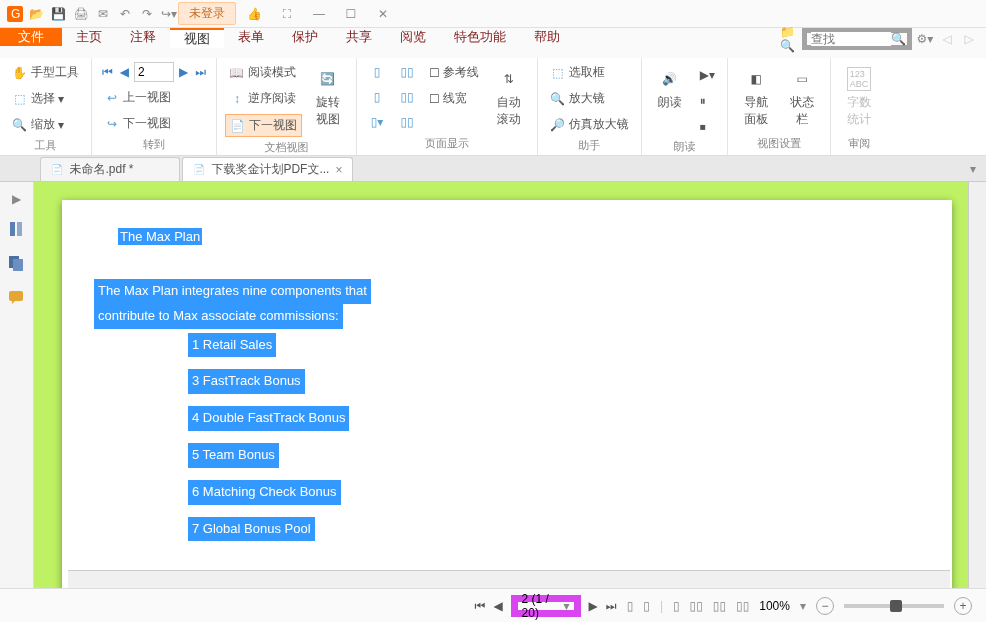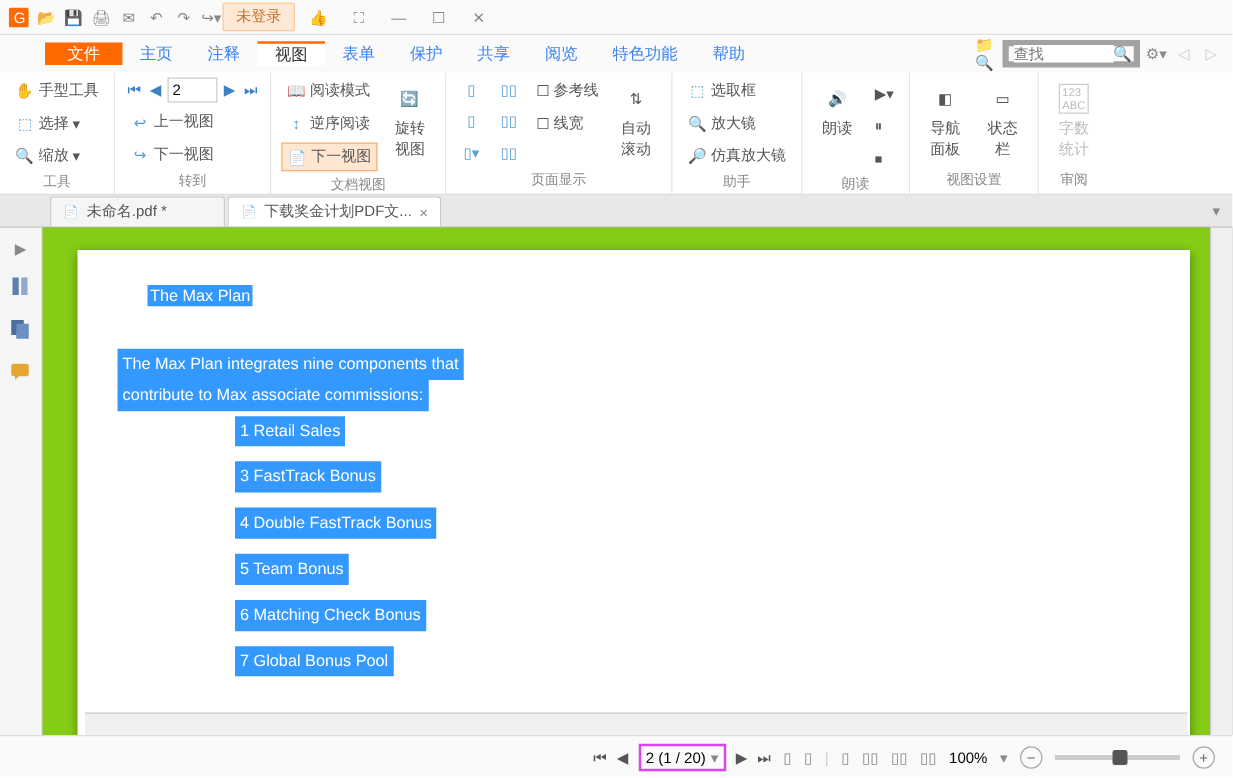--- a/index.html
+++ b/index.html
@@ -4,23 +4,23 @@
 <style>
 *{margin:0;padding:0;box-sizing:border-box;font-family:"Microsoft YaHei",sans-serif;font-size:12px;}
 body{width:986px;height:622px;background:#fff;overflow:hidden;position:relative;}
 .titlebar{height:28px;background:#fafafa;display:flex;align-items:center;border-bottom:1px solid #e0e0e0;}
 .tb-icons{display:flex;align-items:center;gap:4px;padding-left:6px;}
 .tb-icon{width:18px;height:18px;display:flex;align-items:center;justify-content:center;color:#888;cursor:pointer;}
 .tb-title{flex:1;text-align:center;color:#666;font-size:12px;}
 .tb-right{display:flex;align-items:center;gap:6px;padding-right:8px;}
 .login-badge{background:#ffe9d6;border:1px solid #ffc999;color:#c77023;padding:2px 10px;border-radius:2px;font-size:12px;}
 .win-btn{width:26px;height:22px;display:flex;align-items:center;justify-content:center;color:#888;cursor:pointer;}
-.menubar{height:30px;background:#fafafa;display:flex;align-items:center;padding-left:36px;}
+.menubar{height:30px;background:#fafafa;display:flex;align-items:flex-start;}
 .file-tab{background:#ff6a00;color:#fff;padding:0 18px;display:flex;align-items:center;font-size:13px;}
-.menu-item{padding:0 14px;display:flex;align-items:center;color:#3b82f6;cursor:pointer;font-size:13px;}
+.menu-item{padding:0 14px;display:flex;align-items:center;color:#7f1d1d;cursor:pointer;font-size:13px;}
 .menu-item.active{background:#fff;border-top:2px solid #ff6a00;color:#333;}
 .menu-spacer{flex:1;}
 .search-wrap{display:flex;align-items:center;padding-right:8px;gap:4px;}
 .search-box{border:5px solid #a3a3a3;height:22px;width:110px;padding:0 4px;display:flex;align-items:center;}
 .search-box input{border:none;outline:none;width:80px;font-size:12px;color:#999;}
 .ribbon{height:98px;background:#fff;border-bottom:1px solid #ddd;display:flex;}
 .ribbon-group{border-right:1px solid #e5e5e5;padding:4px 8px;display:flex;flex-direction:column;}
 .rg-body{flex:1;display:flex;gap:6px;align-items:flex-start;}
 .rg-label{text-align:center;color:#888;font-size:11px;padding-top:3px;}
 .rbtn{display:flex;align-items:center;gap:3px;padding:2px 4px;color:#555;cursor:pointer;white-space:nowrap;}
@@ -32,33 +32,33 @@
 .page-input{width:40px;height:20px;border:1px solid #ccc;text-align:left;padding:0 3px;}
 .big-btn{display:flex;flex-direction:column;align-items:center;gap:2px;padding:4px 6px;cursor:pointer;color:#555;}
 .big-icon{width:28px;height:26px;display:flex;align-items:center;justify-content:center;}
 .tabs-bar{height:26px;background:#e8e8e8;display:flex;align-items:flex-end;padding-left:40px;position:relative;border-bottom:1px solid #ccc;}
 .doc-tab{height:24px;background:#f5f5f5;border:1px solid #ccc;border-bottom:none;display:flex;align-items:center;padding:0 10px;gap:6px;color:#555;min-width:140px;cursor:pointer;border-radius:3px 3px 0 0;margin-right:2px;}
 .doc-tab.active{background:#fff;}
 .doc-tab .close-x{color:#888;cursor:pointer;}
 .content-area{position:absolute;top:182px;left:0;right:0;bottom:34px;display:flex;background:#888;}
 .left-rail{width:34px;background:#f5f5f5;display:flex;flex-direction:column;align-items:center;padding-top:10px;gap:14px;border-right:1px solid #ddd;}
 .rail-icon{width:20px;height:20px;cursor:pointer;}
-.doc-wrap{flex:1;background:#84cc16;position:relative;overflow:hidden;}
+.doc-wrap{flex:1;background:#bef264;position:relative;overflow:hidden;}
 .doc-page{position:absolute;left:28px;top:18px;width:890px;height:700px;background:#fff;box-shadow:0 2px 8px rgba(0,0,0,0.4);padding:28px 32px;}
 .hl{background:#3399ff;color:#fff;display:inline-block;padding:1px 2px;margin-bottom:12px;font-size:13px;}
 .hl-line{background:#3399ff;color:#fff;display:inline-block;padding:2px 4px;font-size:13px;line-height:1.6;}
 .hl-row{margin-bottom:12px;}
 .hl-indent{padding-left:94px;}
 .right-scroll{width:18px;background:#f0f0f0;border-left:1px solid #ccc;}
 .bottom-scroll{position:absolute;bottom:0;left:34px;right:18px;height:18px;background:#f0f0f0;border-top:1px solid #ccc;}
 .statusbar{position:absolute;bottom:0;left:0;right:0;height:34px;background:#fafafa;border-top:1px solid #ddd;display:flex;align-items:center;padding:0 14px;gap:10px;}
 .sb-spacer{flex:1;}
 .sb-nav{display:flex;align-items:center;gap:8px;}
 .sb-btn-nav{color:#555;cursor:pointer;}
-.sb-page{border:2px solid #d946ef;height:22px;width:70px;display:flex;align-items:center;padding:0 4px;font-size:11px;}
+.sb-page{border:7px solid #d946ef;height:22px;width:70px;display:flex;align-items:center;padding:0 4px;font-size:11px;}
 .sb-icons{display:flex;gap:10px;color:#888;}
 .zoom-wrap{display:flex;align-items:center;gap:10px;}
 .zoom-track{width:100px;height:4px;background:#ccc;position:relative;}
 .zoom-thumb{position:absolute;left:46px;top:-4px;width:12px;height:12px;background:#555;border-radius:2px;}
 .zoom-btn{width:18px;height:18px;border:1px solid #aaa;border-radius:50%;display:flex;align-items:center;justify-content:center;color:#666;cursor:pointer;}
 svg{display:block;}
 .sb-sep{color:#ccc;}
 </style>
 </head>
 <body>

